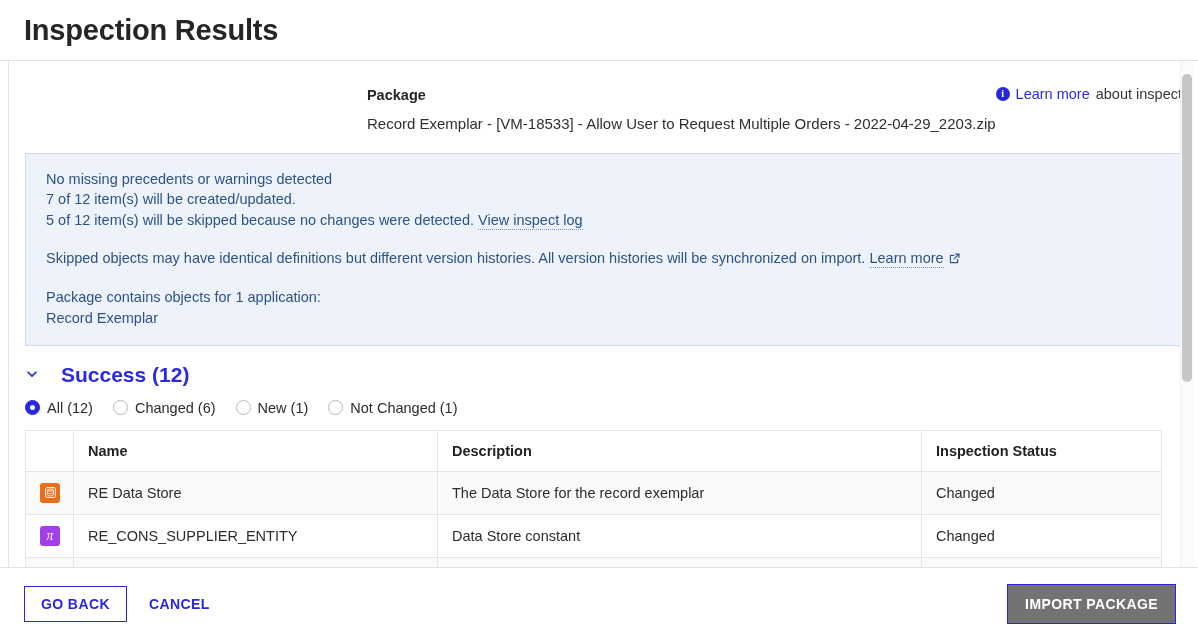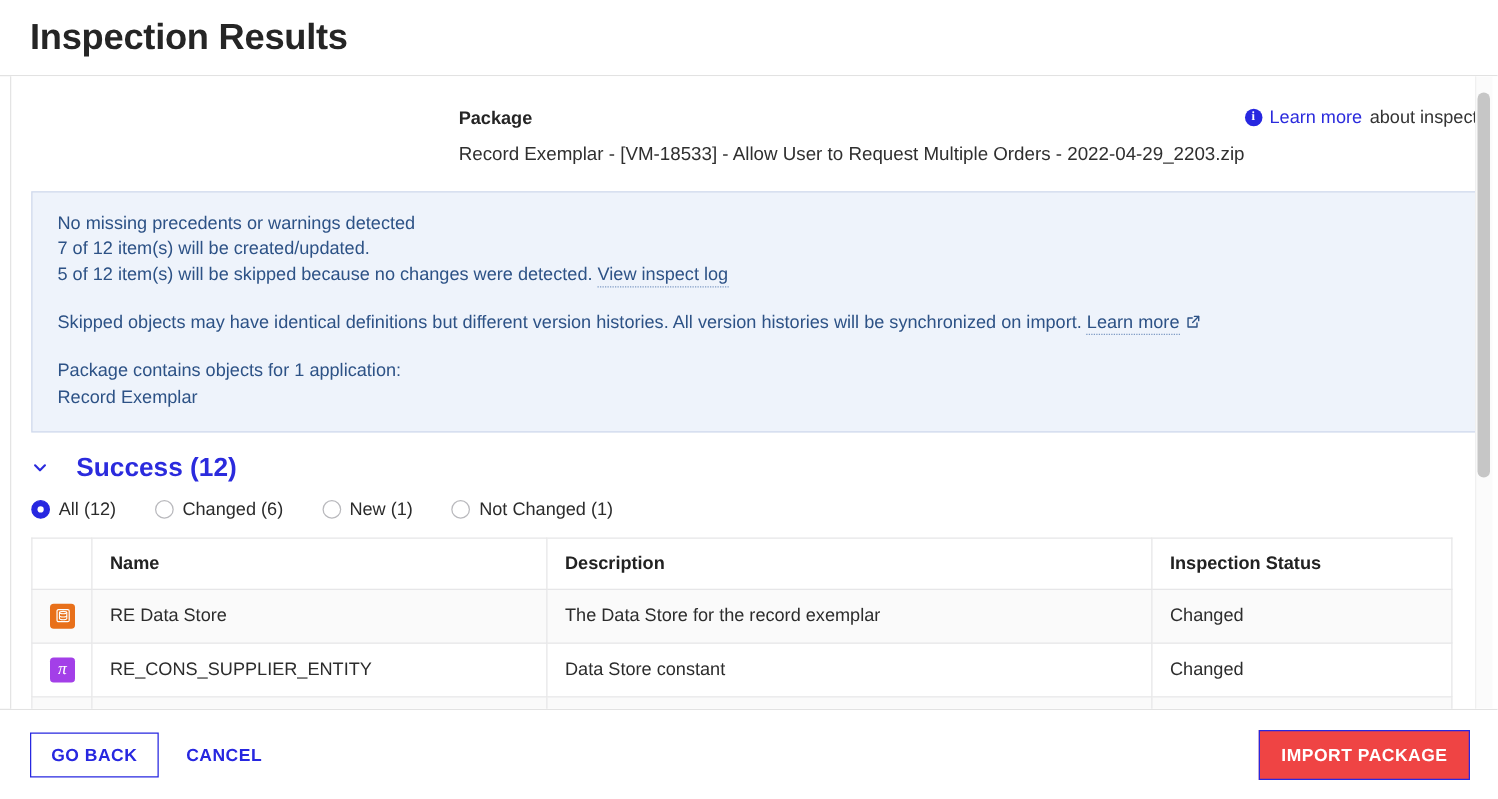--- a/index.html
+++ b/index.html
@@ -157,21 +157,21 @@
     font-size: 21px;
     font-weight: bold;
     color: #2b2bdd;
     line-height: 1;
   }
 
   
   .radios {
     display: flex;
     align-items: center;
-    gap: 31px;
+    gap: 20px;
     margin-top: 15px;
   }
   .radio-opt {
     display: flex;
     align-items: center;
     gap: 7px;
     font-size: 14.5px;
     color: #2b2b2b;
     cursor: pointer;
   }
@@ -299,21 +299,21 @@
     font-size: 14px;
     font-weight: bold;
     letter-spacing: 0.4px;
     padding: 10px 4px;
     cursor: pointer;
     font-family: "Liberation Sans", sans-serif;
     line-height: 1;
   }
   .spacer { flex: 1 1 auto; }
   .btn-primary {
-    background: #ef4444;
+    background: #737373;
     border: 1px solid #2727e0;
     color: #ffffff;
     font-size: 14px;
     font-weight: bold;
     letter-spacing: 0.4px;
     padding: 12px 17px;
     cursor: pointer;
     font-family: "Liberation Sans", sans-serif;
     line-height: 1;
   }

